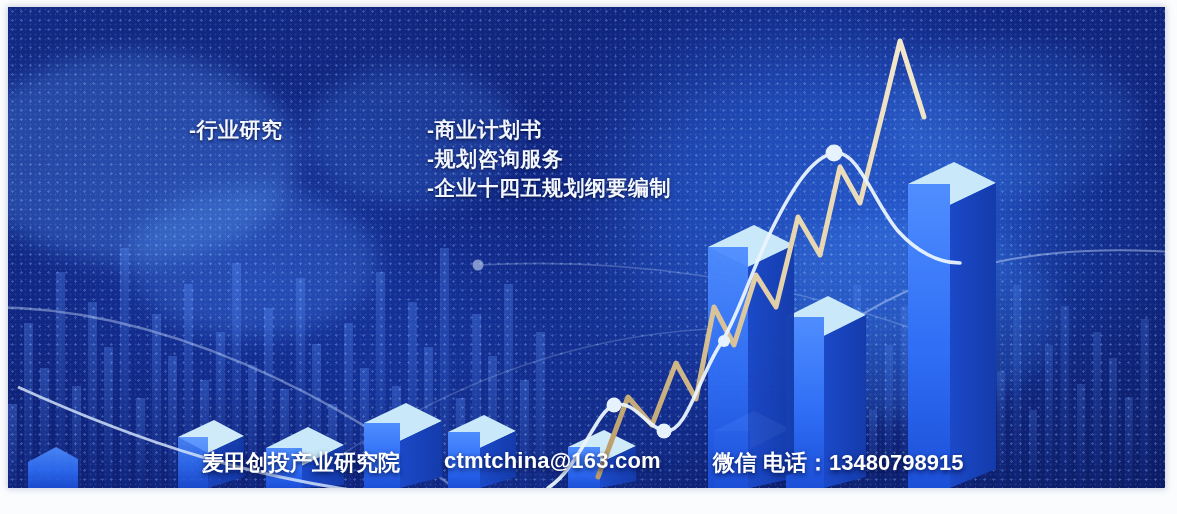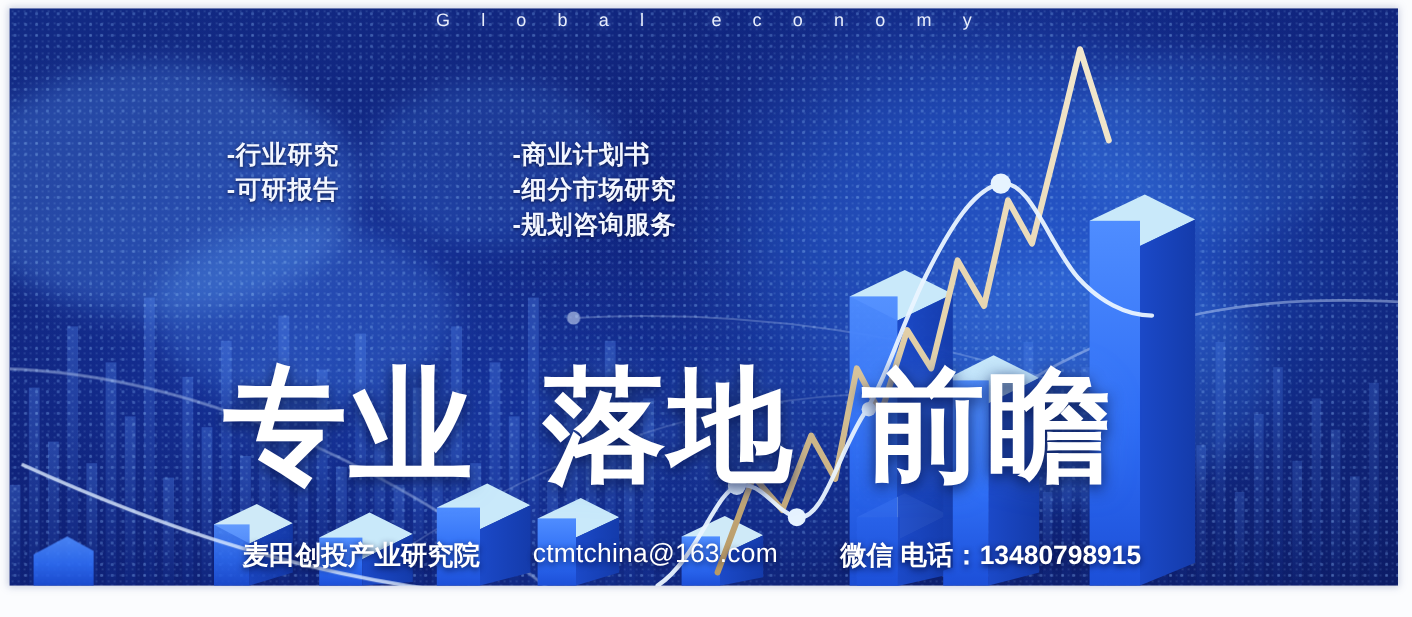--- a/index.html
+++ b/index.html
@@ -80,21 +80,21 @@
 
   
   #footer-line{
     position:absolute;left:184px;top:441px;
     font-size:22px;font-weight:700;color:#ffffff;white-space:nowrap;
     text-shadow:0 2px 5px rgba(0,12,60,.9);
   }
   #footer-line .seg{display:inline-block;vertical-align:top;padding-left:10px;}
   #footer-line .sp1{display:inline-block;width:34px;}
   #footer-line .sp2{display:inline-block;width:42px;}
-  .mail{font-weight:400;letter-spacing:.2px;}
+  .mail{font-weight:700;letter-spacing:.2px;}
 </style>
 </head>
 <body>
 
 <div id="poster-frame">
 
   <div id="banner">
 
     <div class="sheen sheen-a"></div>
     <div class="sheen sheen-b"></div>
@@ -272,35 +272,30 @@
         <circle cx="656" cy="424" r="7.5"></circle>
         <circle cx="826" cy="146" r="8.5"></circle>
         <circle cx="716" cy="334" r="6"></circle>
       </g>
 
       <g fill="none" stroke="#dcebff" stroke-width="3" opacity=".8">
         <path d="M10,380 C120,430 250,478 420,492"></path>
       </g>
     </svg>
 
-    <div id="global-economy">Global economy</div>
 
     <div class="svc-col" id="svc-col-1">
       <span class="svc-item">-行业研究</span>
-      <span class="svc-item">-可研报告</span>
     </div>
 
     <div class="svc-col" id="svc-col-2">
       <span class="svc-item">-商业计划书</span>
-      <span class="svc-item">-细分市场研究</span>
       <span class="svc-item">-规划咨询服务</span>
+      <span class="svc-item">-企业十四五规划纲要编制</span>
     </div>
 
-    <div id="slogan">
-      <span>专业</span><span class="gap"></span><span>落地</span><span class="gap"></span><span>前瞻</span>
-    </div>
 
     <div id="footer-line">
       <span class="seg">麦田创投产业研究院</span><span class="sp1"></span><span class="seg mail">ctmtchina@163.com</span><span class="sp2"></span><span class="seg">微信 电话：13480798915</span>
     </div>
 
   </div>
 </div>
 
 </body></html>

